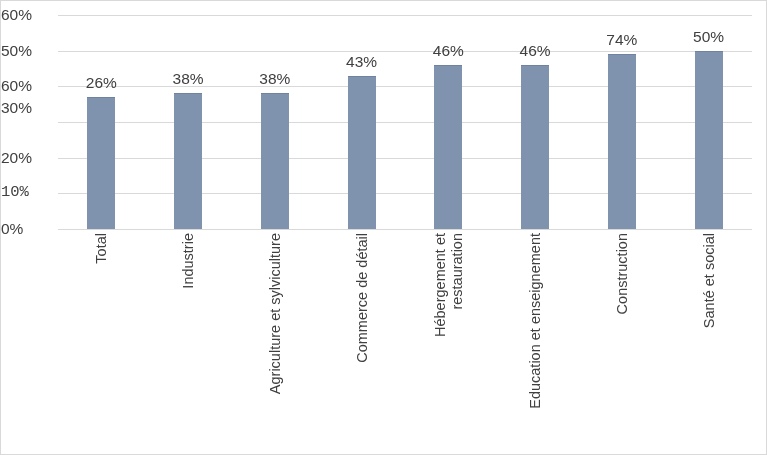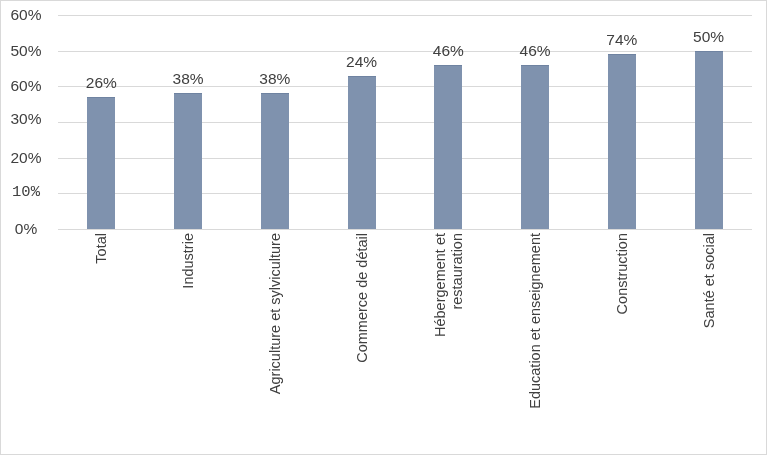--- a/index.html
+++ b/index.html
@@ -43,21 +43,21 @@
     position: absolute;
     left: 0;
     top: 0;
     width: 50px;
     height: 242px;
   }
   .y-tick-label {
     position: absolute;
     right: 0;
     width: 50px;
-    text-align: center;
+    text-align: left;
     font-size: 15.5px;
     color: #404040;
     line-height: 1;
     transform: translateY(-50%);
     white-space: nowrap;
   }
 
   
   .bar {
     position: absolute;
@@ -102,42 +102,42 @@
 </style>
 </head>
 <body>
 
 <div id="chart-frame">
 
   <div id="y-axis-labels">
       <div class="y-tick-label" style="top: 228px; color: rgb(64, 64, 64);">0%</div>
       <div class="y-tick-label" style="top: 192.333px; color: rgb(64, 64, 64); font-family: Liberation Mono, monospace;">10%</div>
       <div class="y-tick-label" style="top: 156.667px; color: rgb(64, 64, 64);">20%</div>
-      <div class="y-tick-label" style="top: 118px; color: rgb(64, 64, 64);">30%</div>
+      <div class="y-tick-label" style="top: 107px; color: rgb(64, 64, 64);">30%</div>
       <div class="y-tick-label" style="top: 85.3333px; color: rgb(64, 64, 64);">60%</div>
       <div class="y-tick-label" style="top: 49.6667px; color: rgb(64, 64, 64);">50%</div>
       <div class="y-tick-label" style="top: 14px; color: rgb(64, 64, 64);">60%</div>
     </div>
 
   <div id="plot-area">
       <div class="gridline" style="top: 214px; background: rgb(217, 217, 217);"></div>
       <div class="gridline" style="top: 178.333px; background: rgb(217, 217, 217);"></div>
       <div class="gridline" style="top: 142.667px; background: rgb(217, 217, 217);"></div>
       <div class="gridline" style="top: 107px; background: rgb(217, 217, 217);"></div>
       <div class="gridline" style="top: 71.3333px; background: rgb(217, 217, 217);"></div>
       <div class="gridline" style="top: 35.6667px; background: rgb(217, 217, 217);"></div>
       <div class="gridline" style="top: 0px; background: rgb(217, 217, 217);"></div>
       <div class="bar" title="Total: 37%" style="left: 29.375px; height: 131.967px; background: rgb(127, 146, 174);"></div>
       <div class="value-label" style="left: 8.375px; top: 60.0333px; color: rgb(64, 64, 64);">26%</div>
       <div class="bar" title="Industrie: 38%" style="left: 116.125px; height: 135.533px; background: rgb(127, 146, 174);"></div>
       <div class="value-label" style="left: 95.125px; top: 56.4667px; color: rgb(64, 64, 64);">38%</div>
       <div class="bar" title="Agriculture et sylviculture: 38%" style="left: 202.875px; height: 135.533px; background: rgb(127, 146, 174);"></div>
       <div class="value-label" style="left: 181.875px; top: 56.4667px; color: rgb(64, 64, 64);">38%</div>
       <div class="bar" title="Commerce de détail: 43%" style="left: 289.625px; height: 153.367px; background: rgb(127, 146, 174);"></div>
-      <div class="value-label" style="left: 268.625px; top: 38.6333px; color: rgb(64, 64, 64);">24%</div>
+      <div class="value-label" style="left: 268.625px; top: 38.6333px; color: rgb(64, 64, 64);">43%</div>
       <div class="bar" title="Hébergement et restauration: 46%" style="left: 376.375px; height: 164.067px; background: rgb(127, 146, 174);"></div>
       <div class="value-label" style="left: 355.375px; top: 27.9333px; color: rgb(64, 64, 64);">46%</div>
       <div class="bar" title="Education et enseignement: 46%" style="left: 463.125px; height: 164.067px; background: rgb(127, 146, 174);"></div>
       <div class="value-label" style="left: 442.125px; top: 27.9333px; color: rgb(64, 64, 64);">46%</div>
       <div class="bar" title="Construction: 49%" style="left: 549.875px; height: 174.767px; background: rgb(127, 146, 174);"></div>
       <div class="value-label" style="left: 528.875px; top: 17.2333px; color: rgb(64, 64, 64);">74%</div>
       <div class="bar" title="Santé et social: 50%" style="left: 636.625px; height: 178.333px; background: rgb(127, 146, 174);"></div>
       <div class="value-label" style="left: 615.625px; top: 13.6667px; color: rgb(64, 64, 64);">50%</div>
     </div>
 

